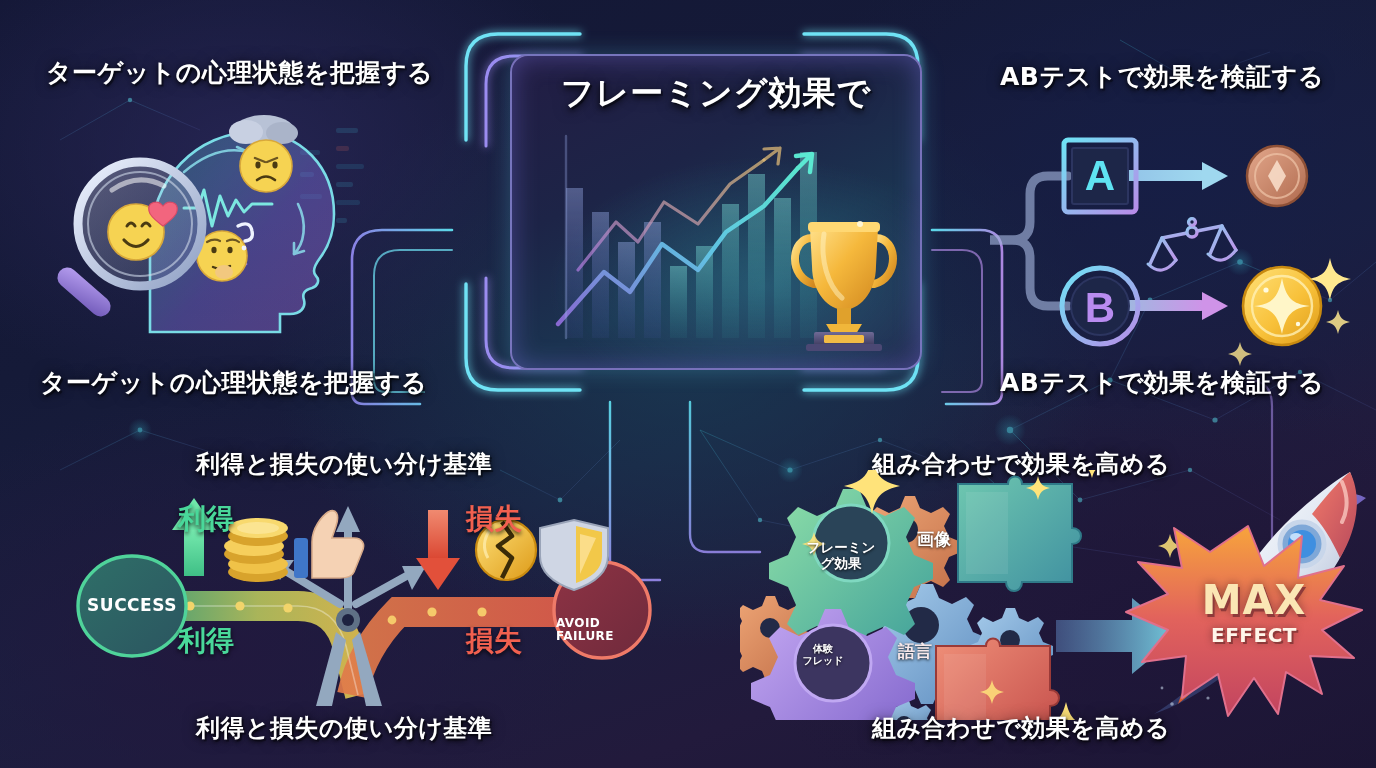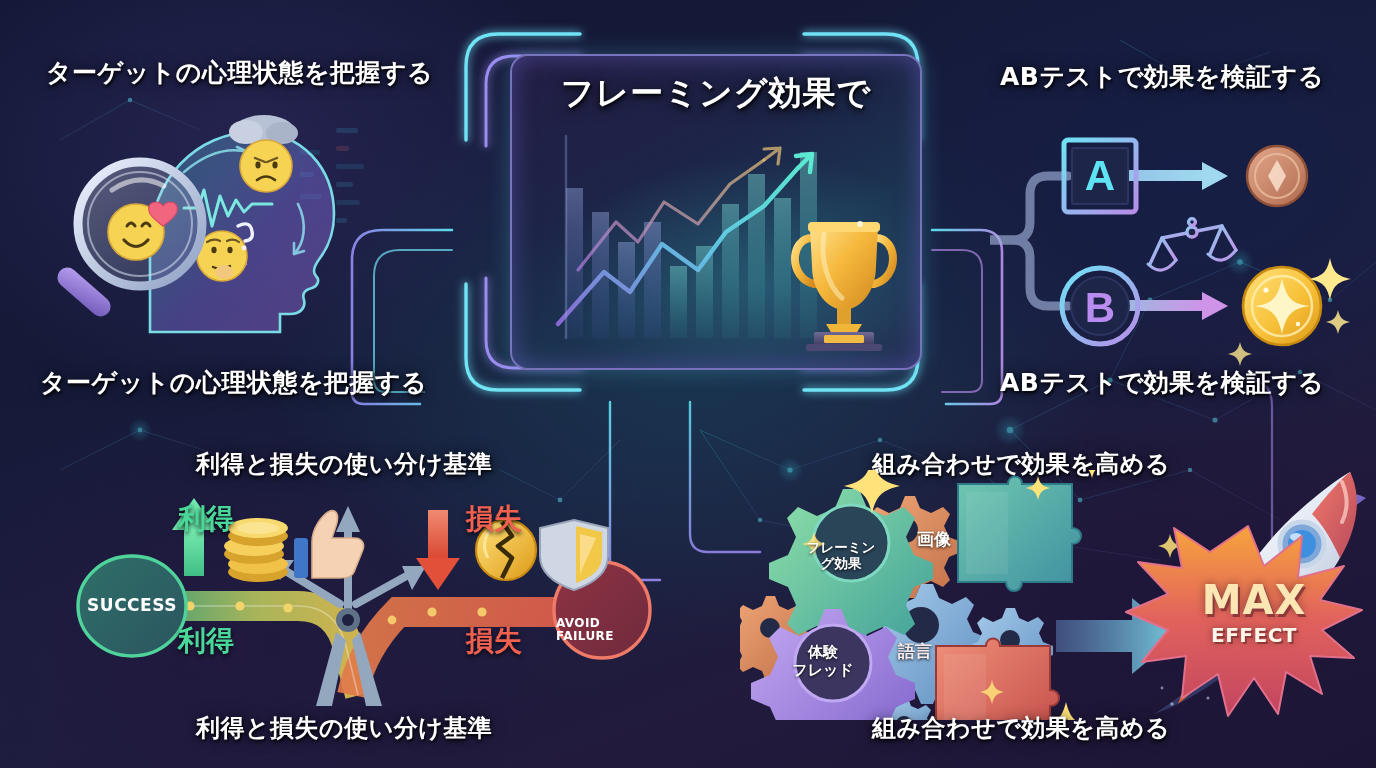--- a/index.html
+++ b/index.html
@@ -745,21 +745,21 @@
       <path d="M116 -22 L132 18 L170 -12 L166 30 L212 18 L188 52 L230 62 L190 82 L222 110
                L178 108 L190 146 L154 124 L146 166 L122 130 L96 168 L86 126 L50 150 L54 108
                L10 114 L36 82 L-6 64 L36 46 L6 14 L50 20 L42 -20 L78 4 Z" fill="url(#burstG)" stroke="#e0708c" stroke-width="2" stroke-linejoin="round"></path>
     </g>
   </svg>
 
   <div class="gearlab nosel" style="left:786px;top:520px;width:110px;font-size:13.5px;margin-top:19px;">
     <div>フレーミン</div>
     <div>グ効果</div>
   </div>
-  <div class="gearlab nosel" style="left:768px;top:643px;width:110px;font-size:15px;">
+  <div class="gearlab nosel" style="left:768px;top:643px;width:110px;font-size:10px;">
     <div>体験</div>
     <div>フレッド</div>
   </div>
   <div class="puzlab nosel" style="left:917px;top:528px;font-size:17px;">画像</div>
   <div class="puzlab nosel" style="left:898px;top:640px;font-size:17px;color:#f7e8ea;">語言</div>
 
   <div class="maxtxt nosel" style="left:1192px;top:580px;width:124px;font-size:40px;color:#fbe6b4;letter-spacing:1px;
         text-shadow:2px 3px 0 #8e3a3a,0 0 10px rgba(0,0,0,.4);">MAX</div>
   <div class="maxtxt nosel" style="left:1186px;top:625px;width:136px;font-size:20px;color:#fff6ea;letter-spacing:.5px;
         text-shadow:2px 2px 0 #8e3a3a,0 0 8px rgba(0,0,0,.4);">EFFECT</div>

